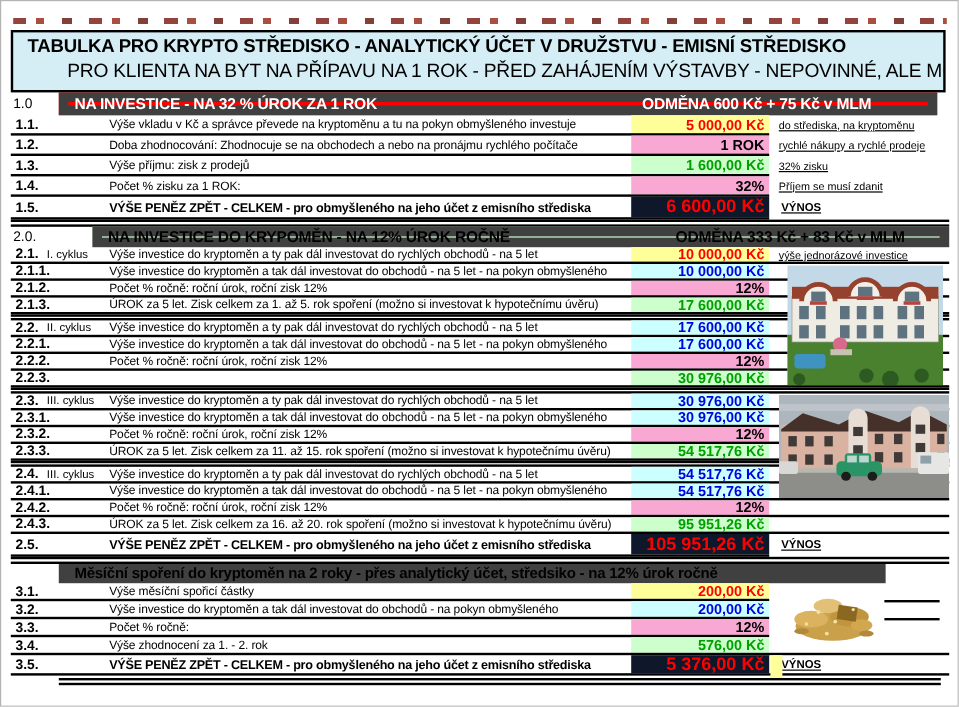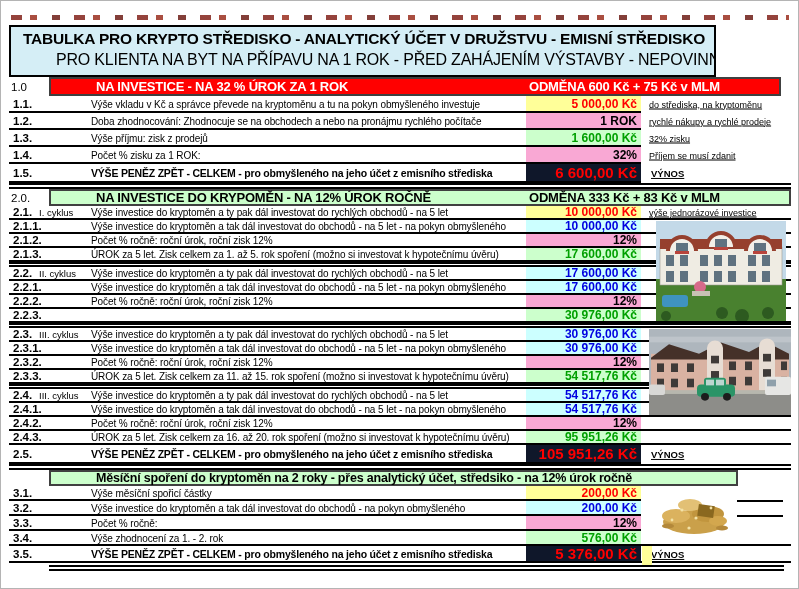--- a/index.html
+++ b/index.html
@@ -9,40 +9,40 @@
     border:1px solid #b4b4b4; overflow:hidden;
     font-family:"Liberation Sans","DejaVu Sans",sans-serif; color:#000;
   }
   
   .top-strip {
     position:absolute; left:10px; top:14px; width:778px; height:5px;
     background:repeating-linear-gradient(90deg,#82221a 0 11px,transparent 11px 19px,#9a2f1f 19px 26px,transparent 26px 41px,#6d1d16 41px 49px,transparent 49px 63px);
     opacity:.85;
   }
   .title-box {
-    position:absolute; left:8px; top:24px; width:707px; height:52px;
+    position:absolute; left:8px; top:24px; width:779px; height:52px;
     background:#d5eef6; border:2px solid #000; padding:3px 6px 0 12px; overflow:hidden;
   }
   .title-line1 { font-size:15.5px; font-weight:700; letter-spacing:-0.2px; white-space:nowrap; }
   .title-line2 { font-size:16px; font-weight:400; letter-spacing:-0.2px; white-space:nowrap; margin-top:3px;padding-left:33px; }
 
   .table { position:absolute; left:8px; top:76px; width:782px; }
 
   
   .hrow { position:relative; }
   .hrow.h0 { height:19px; }
   .hrow.h1 { height:17px; }
   .hrow.h2 { height:16px; }
   .hnum { position:absolute; left:2px; top:50%; transform:translateY(-50%); font-size:11.5px; }
   .hbar {
     position:absolute; left:40px; right:0; top:0; bottom:0;
-    border:2px solid #404040; display:flex; align-items:center;padding-left:40px;
+    border:8px solid #404040; display:flex; align-items:center;
   }
   .hbar.red   { background:#ff0000; color:#ffffff; right:10px; }
-  .hbar.green { background:#ccffcc; color:#000000; right:0; }
+  .hbar.green { background:#ccffcc; color:#000000; right:0;margin-left:28px; }
   .hbar.green-wide { background:#ccffcc; color:#000000; right:53px; }
   .htitle  { padding-left:5px; font-size:13px; font-weight:700; white-space:nowrap; letter-spacing:-0.2px; }
   .hbar.green-wide .htitle { font-size:12.5px; }
   .hreward { position:absolute; left:478px; font-size:13px; font-weight:700; white-space:nowrap; letter-spacing:-0.2px; }
 
   
   .row { position:relative; }
   .row.s1 { height:17px; }
   .row.s2 { height:14px; }
   .row.s3 { height:15px; }

